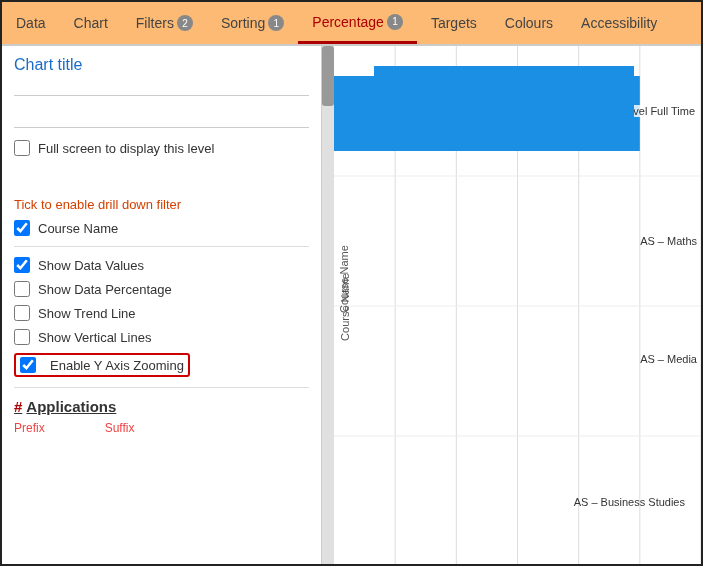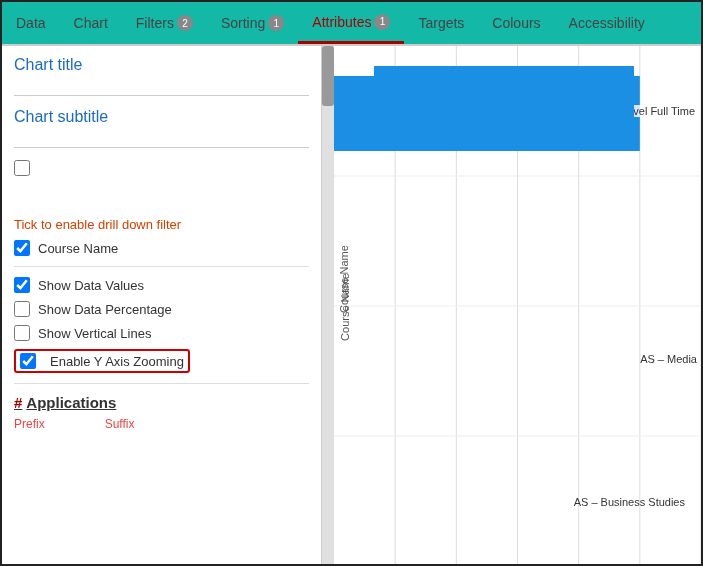--- a/index.html
+++ b/index.html
@@ -11,21 +11,21 @@
       height: 566px;
       border: 2px solid #222;
       overflow: hidden;
     }
 
     
     .tab-bar {
       display: flex;
       align-items: stretch;
       border-bottom: 2px solid #ccc;
-      background: #14b8a6;
+      background: #fdba74;
       height: 44px;
     }
     .tab-item {
       display: flex;
       align-items: center;
       padding: 0 14px;
       cursor: pointer;
       font-size: 14px;
       color: #444;
       position: relative;
@@ -187,46 +187,46 @@
   </div>
   <div class="tab-item">
     <span>Filters</span>
     <span class="tab-badge">2</span>
   </div>
   <div class="tab-item">
     <span>Sorting</span>
     <span class="tab-badge">1</span>
   </div>
   <div class="tab-item active">
-    <span>Attributes</span>
+    <span>Percentage</span>
     <span class="tab-badge">1</span>
   </div>
   <div class="tab-item">
     <span>Targets</span>
   </div>
   <div class="tab-item">
     <span>Colours</span>
   </div>
   <div class="tab-item">
     <span>Accessibility</span>
   </div>
 </div>
 
 <div class="main-content">
 
   <div class="left-panel">
 
     <div class="field-label">Chart title</div>
     <input class="text-input" type="text" value="" style="">
 
-    <div class="field-label">Chart subtitle</div>
     <input class="text-input" type="text" value="" style="">
 
     <div class="checkbox-row">
       <input type="checkbox" style="">
+      <span>Full screen to display this level</span>
     </div>
 
     <div class="tick-label">Tick to enable drill down filter</div>
 
     <div class="checkbox-row">
       <input type="checkbox" checked="" style="">
       <span>Course Name</span>
     </div>
 
     <hr class="divider">
@@ -234,20 +234,24 @@
     <div class="checkbox-row">
       <input type="checkbox" checked="" style="">
       <span>Show Data Values</span>
     </div>
 
     <div class="checkbox-row">
       <input type="checkbox" style="">
       <span>Show Data Percentage</span>
     </div>
 
+    <div class="checkbox-row">
+      <input type="checkbox" style="">
+      <span>Show Trend Line</span>
+    </div>
 
     <div class="checkbox-row">
       <input type="checkbox" style="">
       <span>Show Vertical Lines</span>
     </div>
 
     <div class="checkbox-row">
       <span class="highlight-box">
         <input type="checkbox" checked="" style="">
         <span style="margin-left:6px;">Enable Y Axis Zooming</span>
@@ -302,20 +306,23 @@
         </div>
 
         <div style="position:absolute; right:0; top:0; width:calc(100% - 20px); height:100%;">
 
           <div style="position:absolute; top:0; right:0; width:100%; height:130px;">
             <div style="position:absolute; top:50%; right:4px; transform:translateY(-50%); font-size:11px; color:#333; background:rgba(255,255,255,0.8); padding:0 2px;">A-level Full Time</div>
 
             <div style="position:absolute; top:20px; left:20px; width:260px; height:75px; background:#1a8fe3;"></div>
           </div>
 
+          <div style="position:absolute; top:130px; right:0; width:100%; height:130px;">
+            <div style="position:absolute; top:50%; right:4px; transform:translateY(-50%); font-size:11px; color:#333;">AS – Maths</div>
+          </div>
 
           <div style="position:absolute; top:248px; right:0; width:100%; height:130px;">
             <div style="position:absolute; top:50%; right:4px; transform:translateY(-50%); font-size:11px; color:#333;">AS – Media</div>
           </div>
 
           <div style="position:absolute; top:390px; right:0; width:100%; height:132px;">
             <div style="position:absolute; top:50%; right:16px; transform:translateY(-50%); font-size:11px; color:#333;">AS – Business Studies</div>
           </div>
         </div>
       </div>

